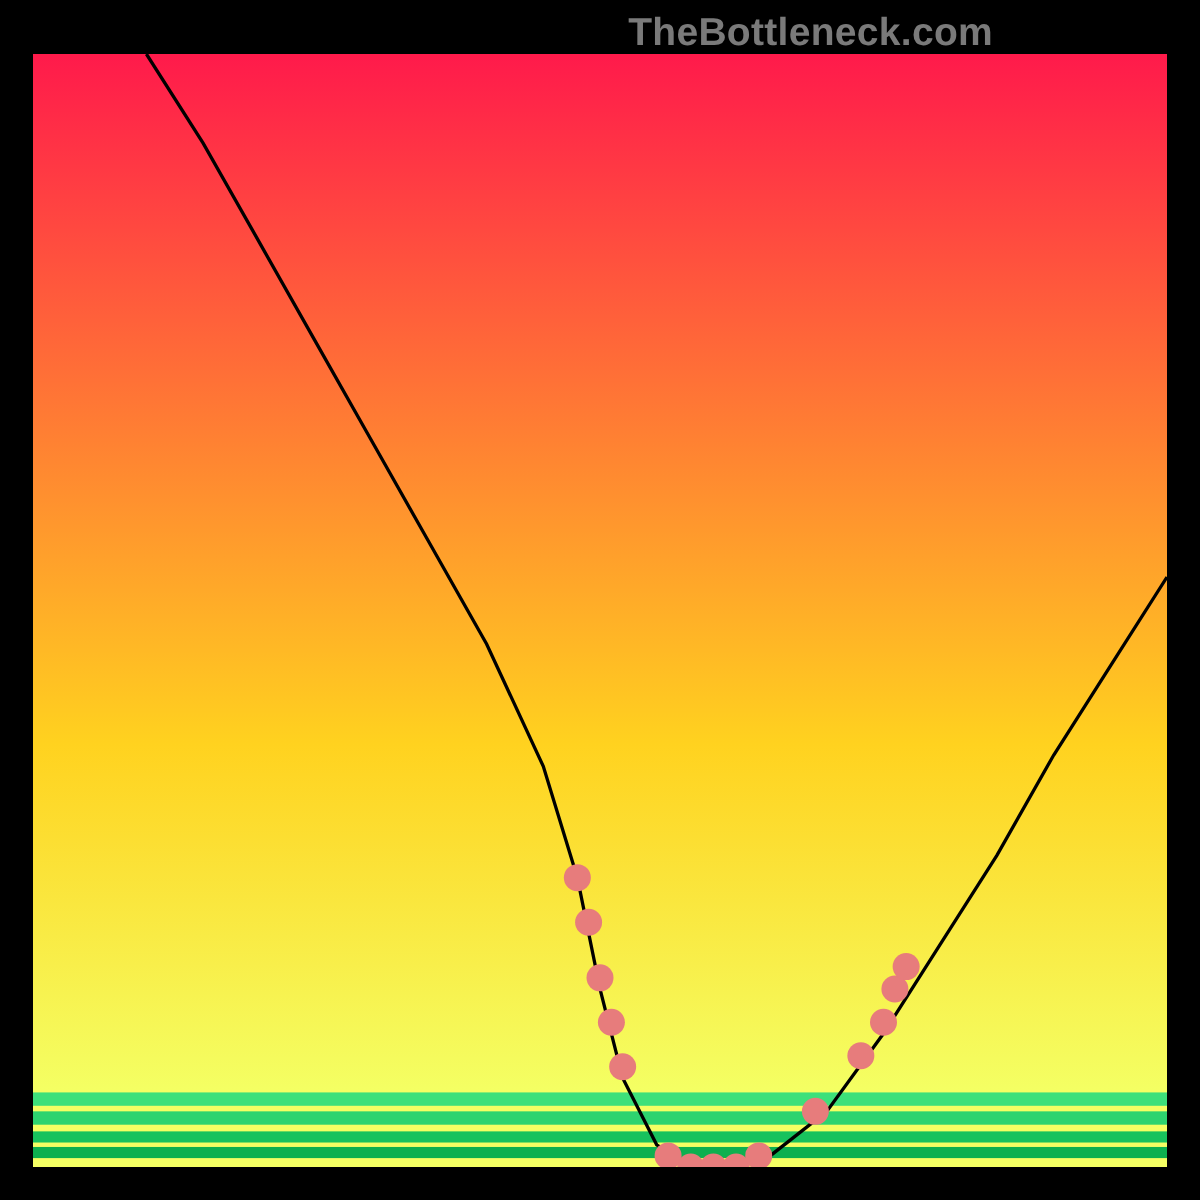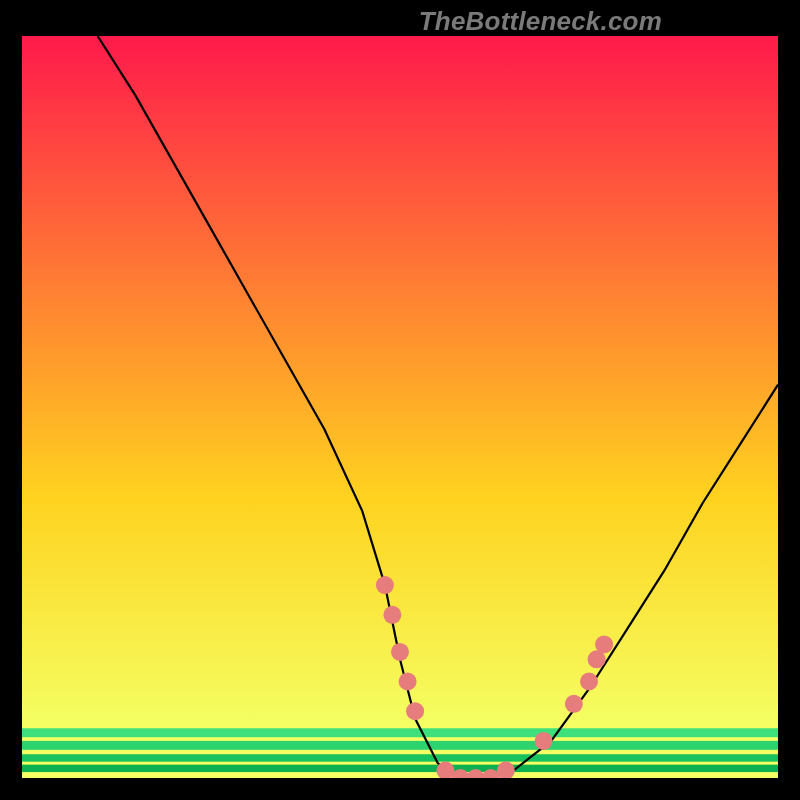--- a/index.html
+++ b/index.html
@@ -9,21 +9,20 @@
     height: 800px;
     background: #000;
     overflow: hidden;
   }
   .frame {
     position: absolute;
     left: 0;
     top: 0;
     width: 676px;
     height: 800px;
-    font-style: italic;
   }
   .watermark {
     position: absolute;
     top: 6px;
     right: 14px;
     font-family: Arial, Helvetica, sans-serif;
     font-size: 26px;
     font-weight: 600;
     color: #7a7a7a;
     letter-spacing: 0.2px;

